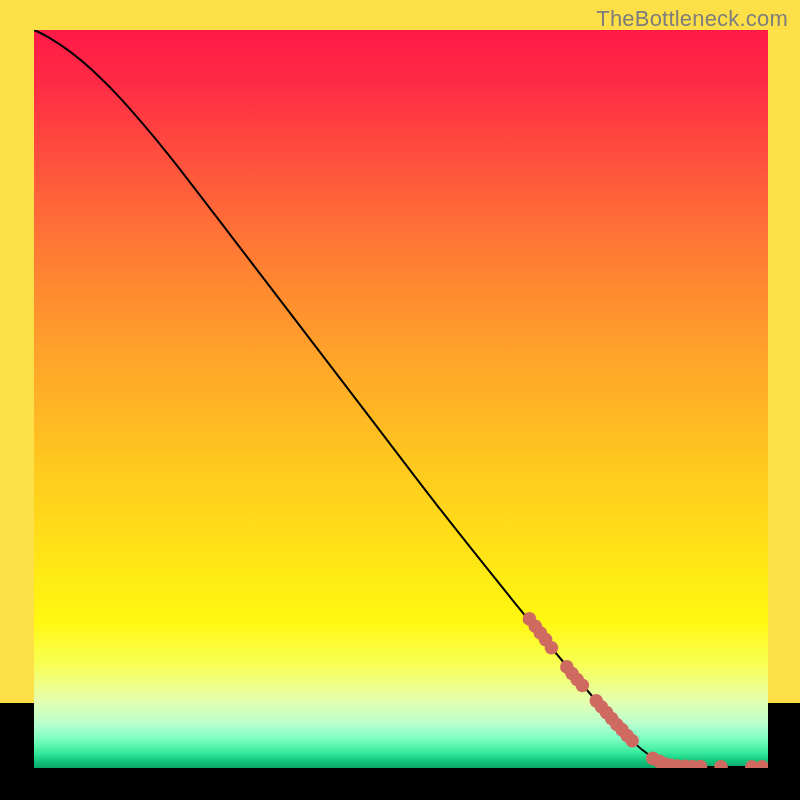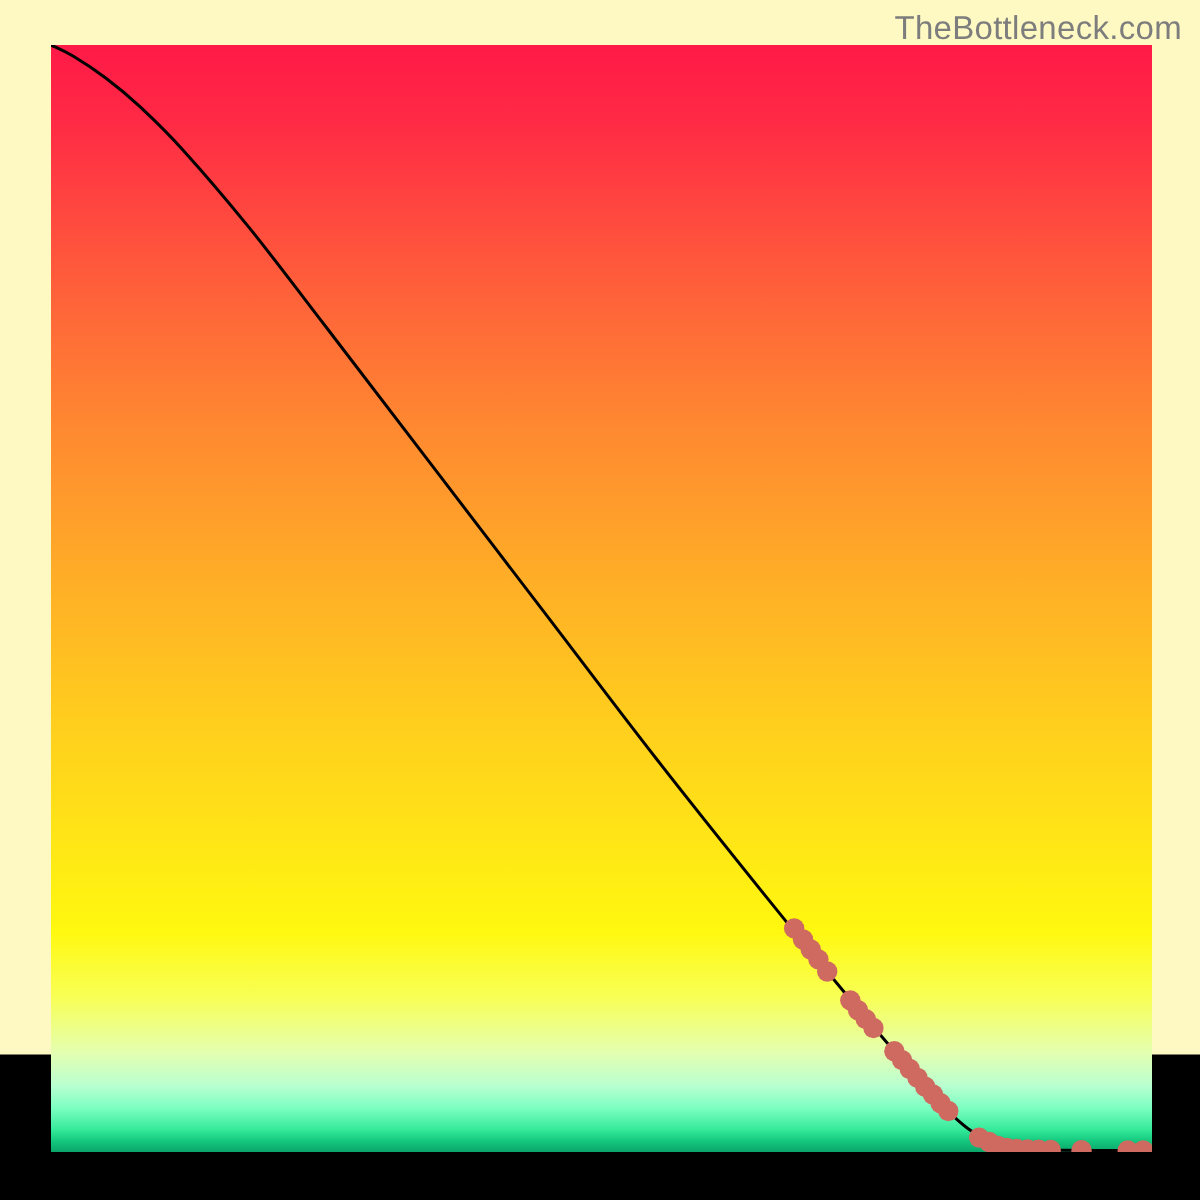--- a/index.html
+++ b/index.html
@@ -8,21 +8,21 @@
     width: 800px;
     height: 800px;
     background: #000;
     overflow: hidden;
     font-family: Arial, Helvetica, sans-serif;
   }
   .stage {
     position: relative;
     width: 800px;
     height: 703px;
-    background: #fef9c3;
+    background: #fde047;
   }
   .plot {
     position: absolute;
     left: 34px;
     top: 30px;
     width: 734px;
     height: 738px;
     overflow: hidden;
   }
   .gradient {

